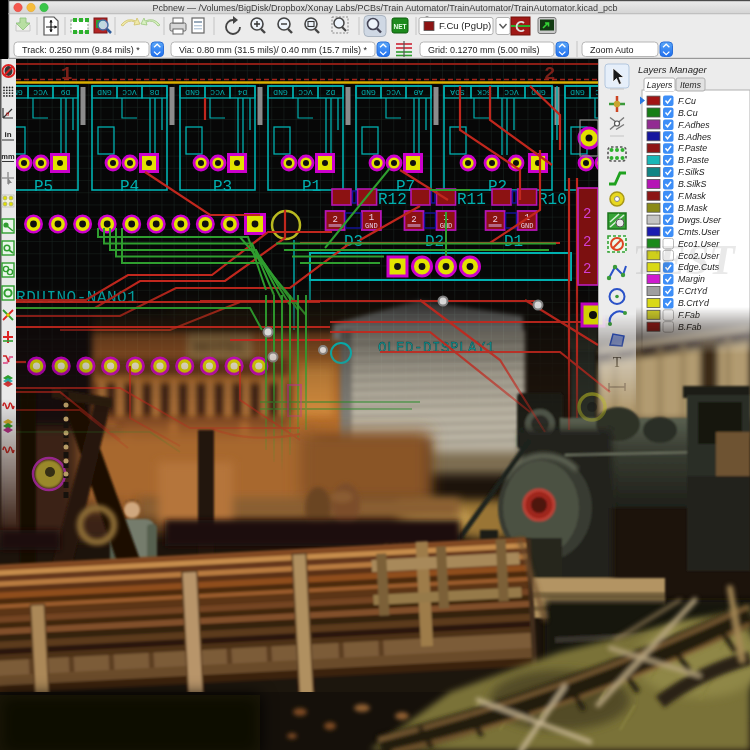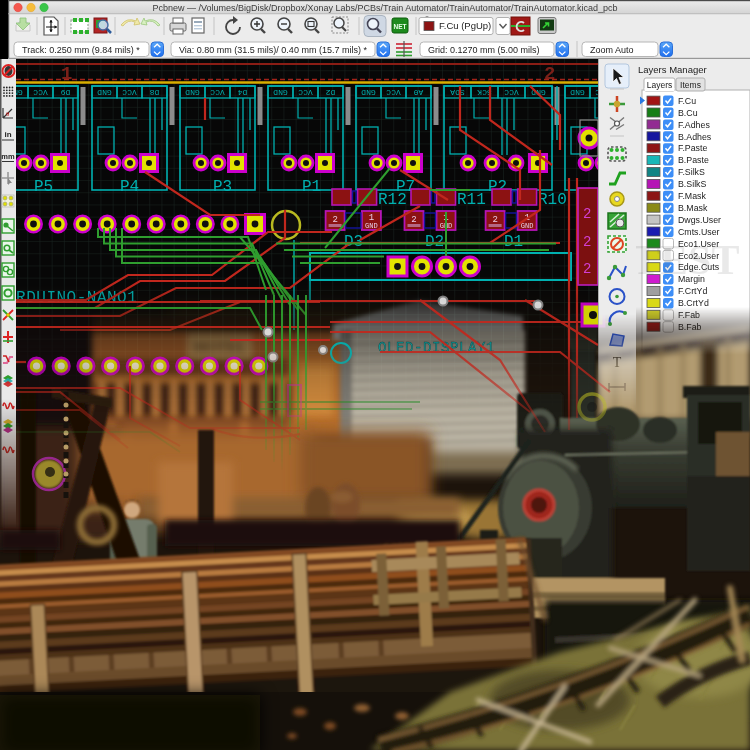--- a/index.html
+++ b/index.html
@@ -12,21 +12,21 @@
   -webkit-mask-image:linear-gradient(to bottom,#000 0,#000 345px,transparent 472px);
   mask-image:linear-gradient(to bottom,#000 0,#000 345px,transparent 472px);}
 #ltb{left:0;top:59px;width:36px;height:500px;
   -webkit-mask-image:linear-gradient(to bottom,#000 0,#000 340px,transparent 470px);
   mask-image:linear-gradient(to bottom,#000 0,#000 340px,transparent 470px);}
 #rtb{left:598px;top:59px;width:38px;height:400px;
   -webkit-mask-image:linear-gradient(to bottom,#000 0,#000 255px,transparent 350px);
   mask-image:linear-gradient(to bottom,#000 0,#000 255px,transparent 350px);}
 #panel{left:636px;top:59px;width:114px;height:320px;
   -webkit-mask-image:linear-gradient(to bottom,#000 0,#000 248px,transparent 296px);
-  mask-image:linear-gradient(to bottom,#000 0,#000 248px,transparent 296px);}
+  mask-image:linear-gradient(to bottom,#000 0,#000 248px,transparent 296px);font-style:italic;}
 #chrome{left:8px;top:0;width:750px;height:74px;}
 </style></head>
 <body>
 <div id="stage">
 
 <div id="photo">
 <svg width="750" height="750" viewBox="0 0 750 750">
 <defs>
 <filter id="b1" x="-30%" y="-30%" width="160%" height="160%">
             <feGaussianBlur stdDeviation="1.2"></feGaussianBlur>

